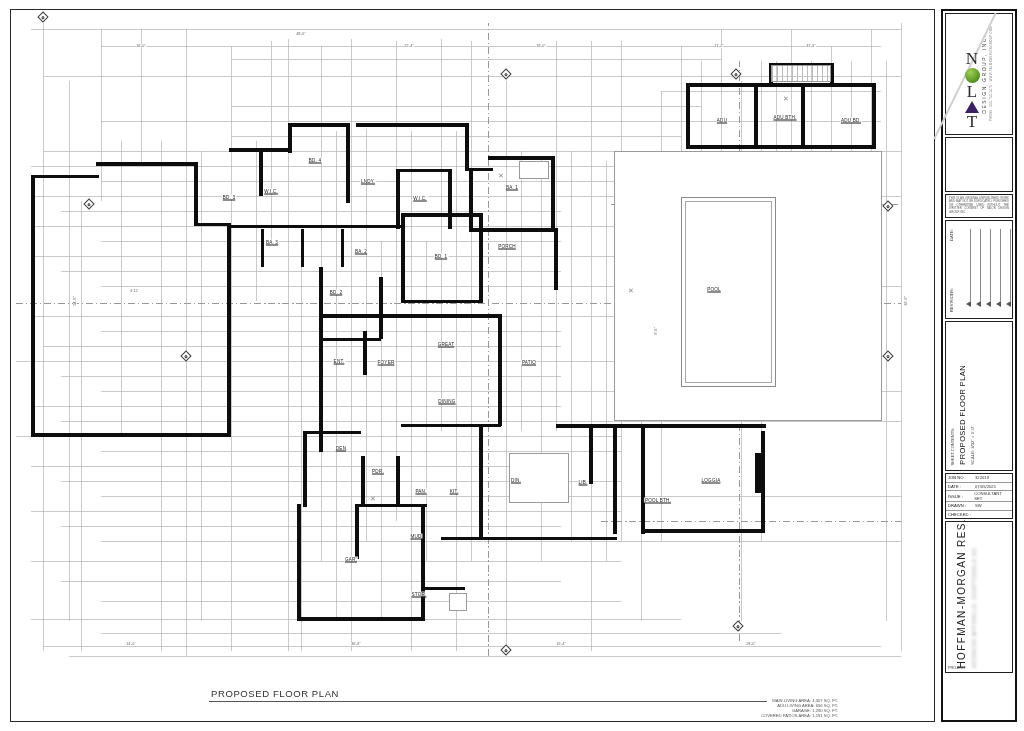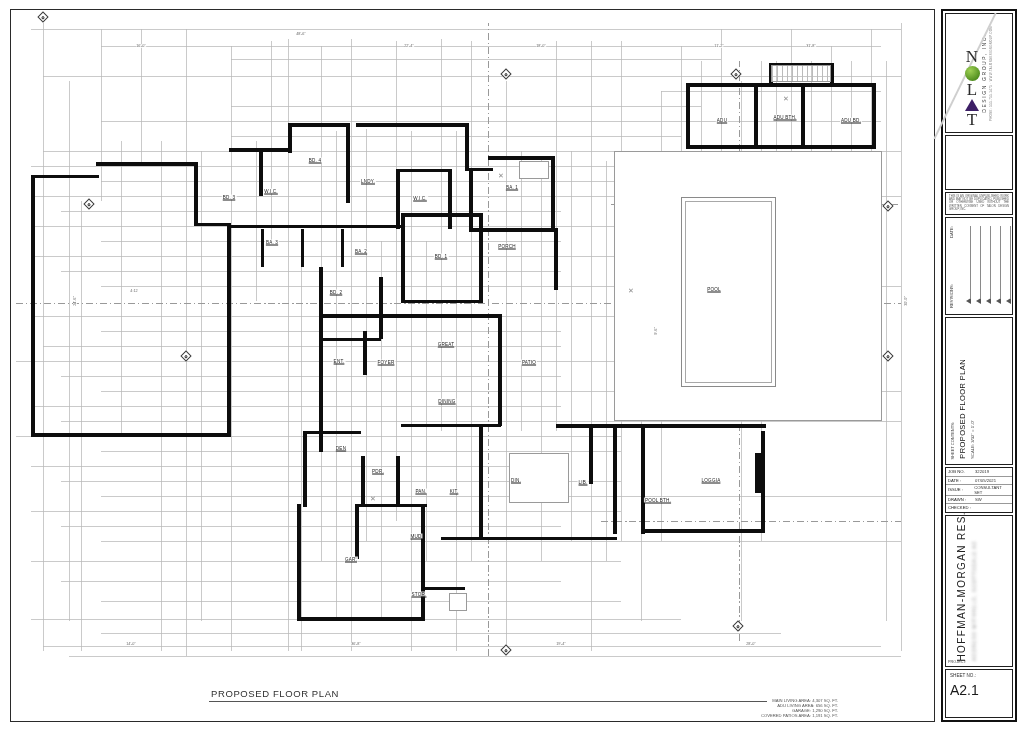--- a/index.html
+++ b/index.html
@@ -402,19 +402,15 @@
         <span class="job-value"></span>
       </div>
     </div>
 
     <div class="tb-box project-box">
       <div class="project-label">PROJECT:</div>
       <div class="project-name vtext">HOFFMAN-MORGAN RES.</div>
       <div class="project-address vtext">ADDRESS WITHHELD, SCOTTSDALE AZ</div>
     </div>
 
-    <div class="tb-box sheetno-box">
-      <div class="sheetno-label">SHEET NO.:</div>
-      <div class="sheetno-value">A2.1</div>
-    </div>
 
   </div>
 </div>
 
 </body></html>

